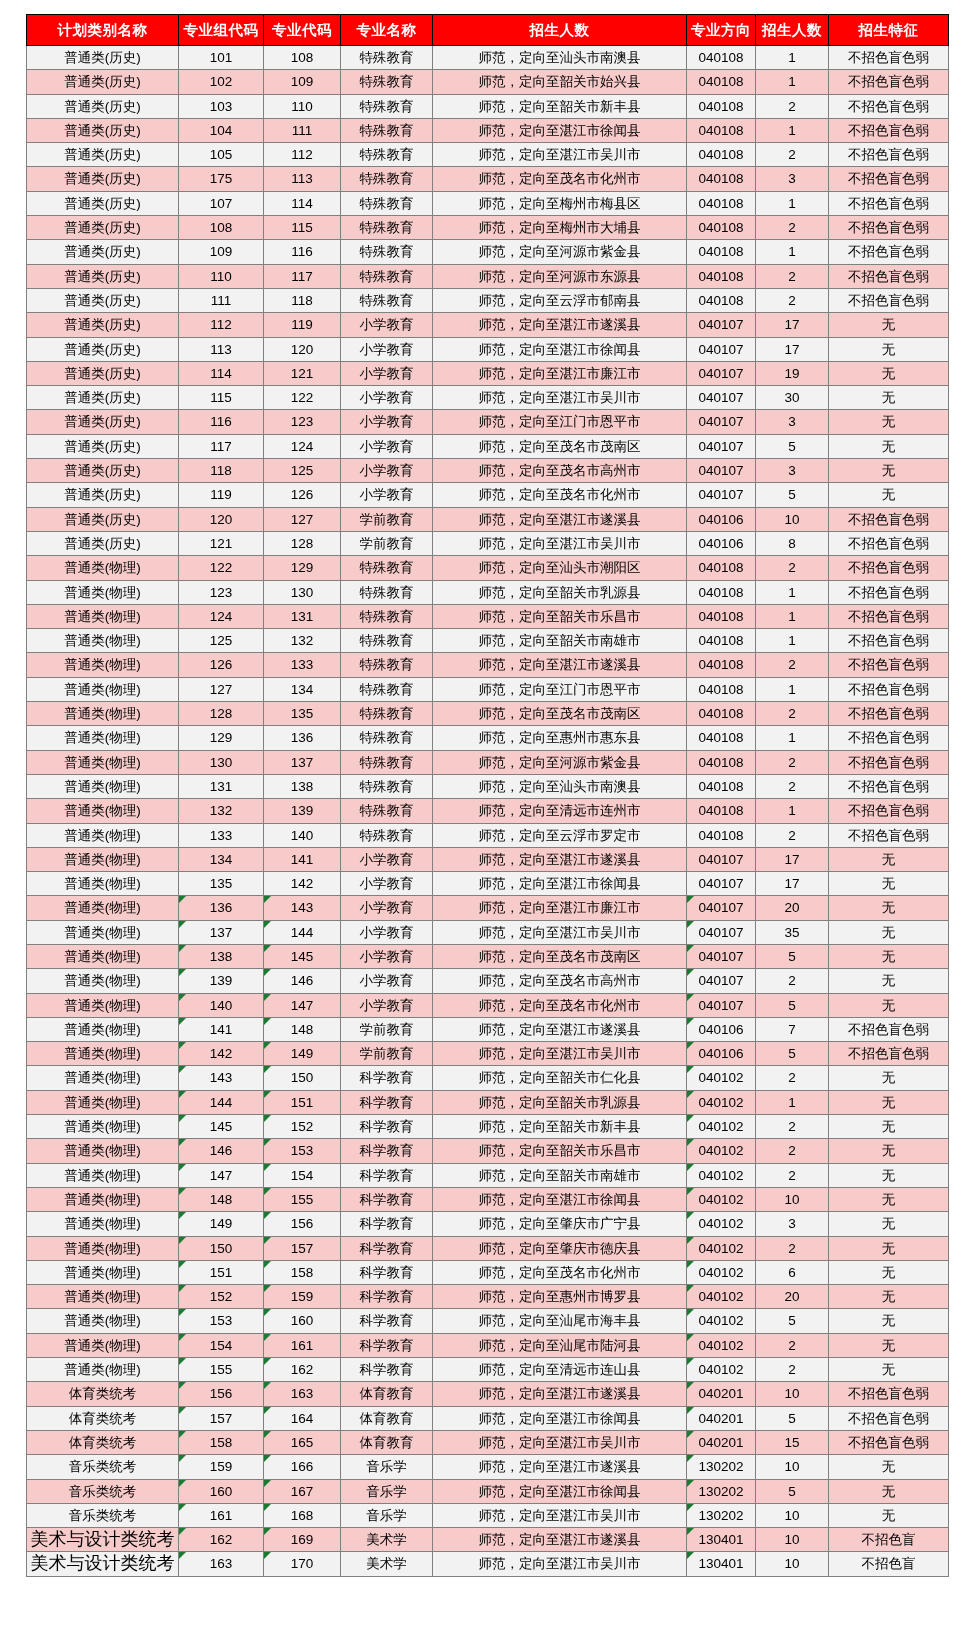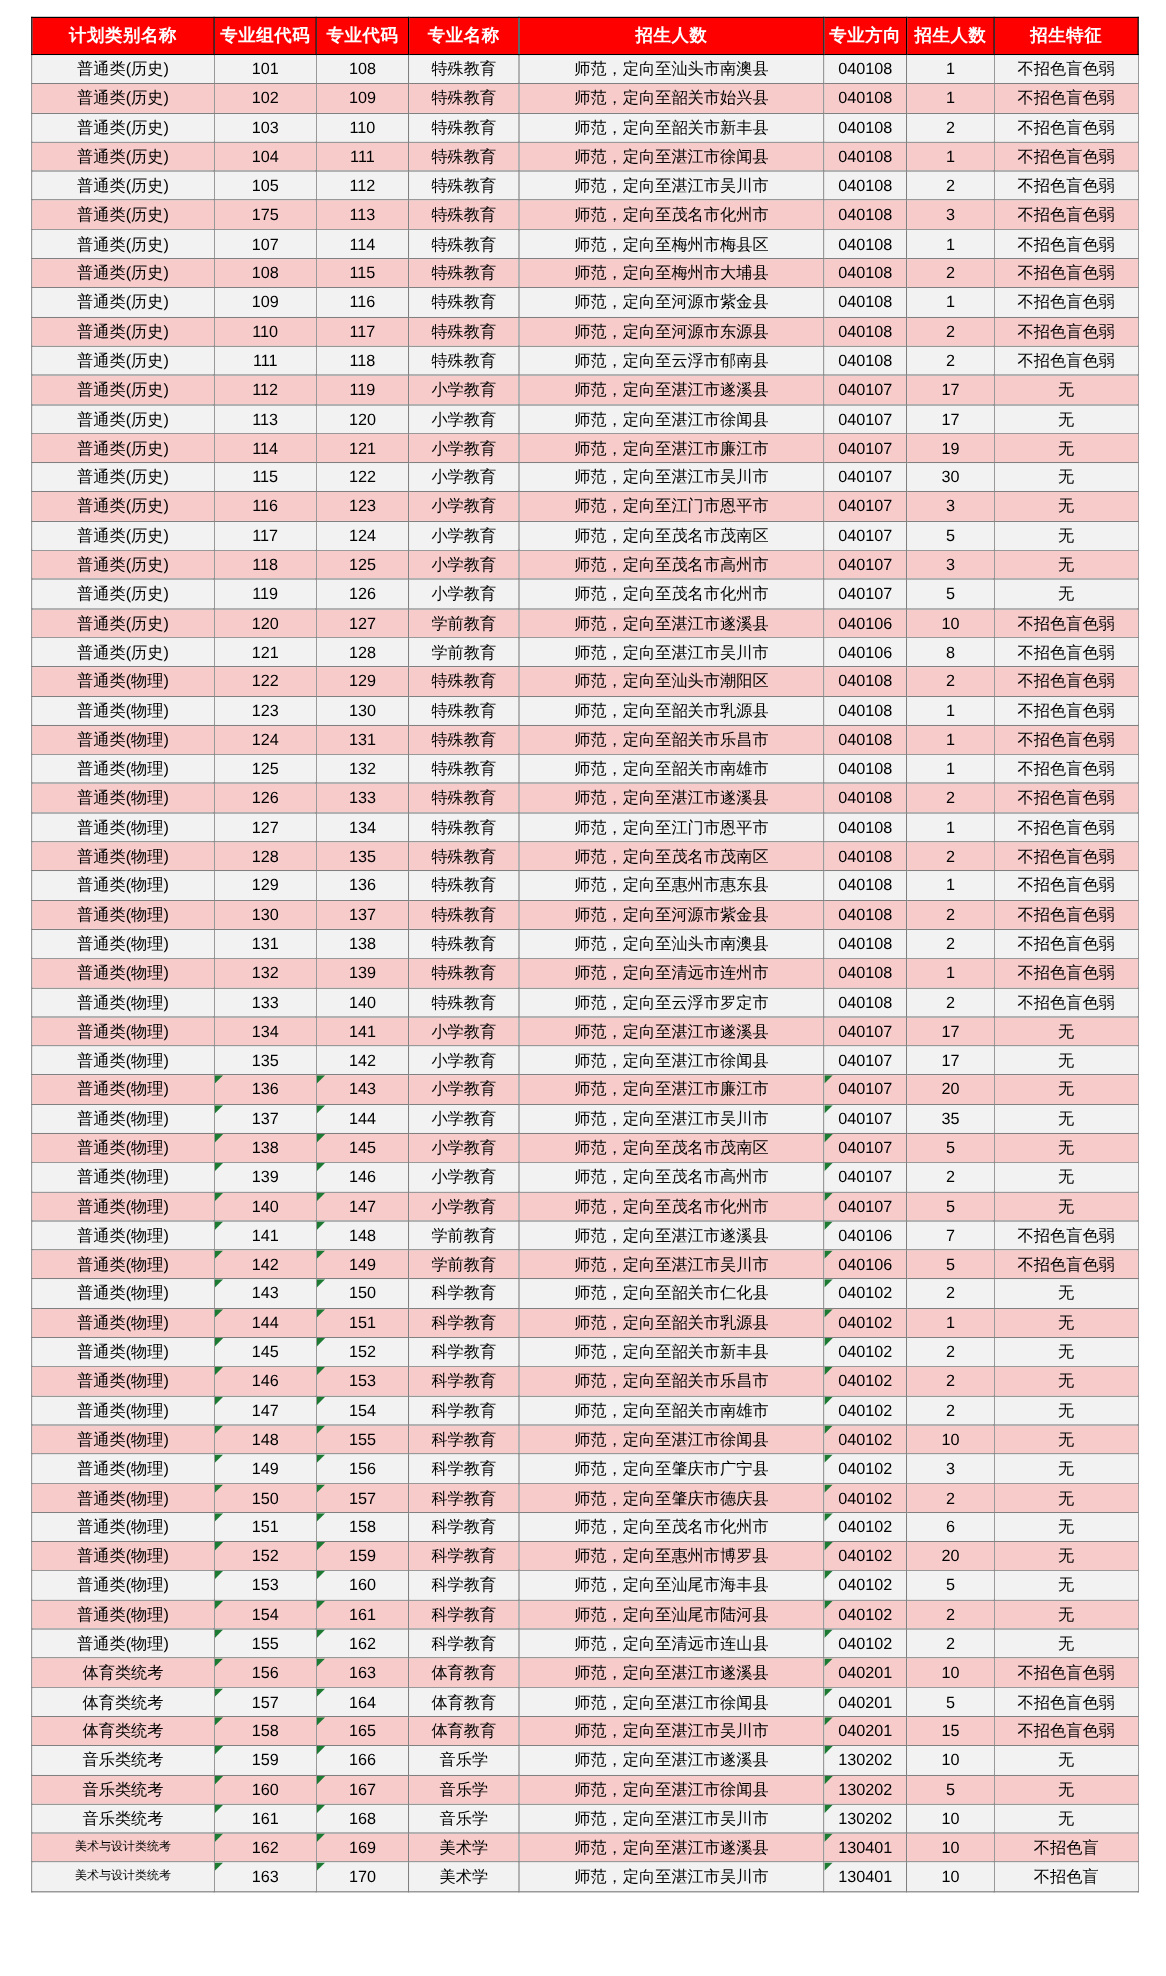--- a/index.html
+++ b/index.html
@@ -70,21 +70,21 @@
   table.plan-table tbody tr.odd td  { background: #F2F2F2; }
   table.plan-table tbody tr.even td { background: #F8CBCB; }
 
   table.plan-table tbody td.col-dir {
     letter-spacing: 0px;
   }
   table.plan-table tbody td.col-cat {
     font-size: 13.5px;
   }
   table.plan-table tbody td.narrow-cat {
-    font-size: 10px;
+    font-size: 18px;
   }
 
   
   span.comment-marker {
     position: absolute;
     top: 0;
     left: 0;
     width: 0;
     height: 0;
     border-top: 7px solid #1D7A33;

